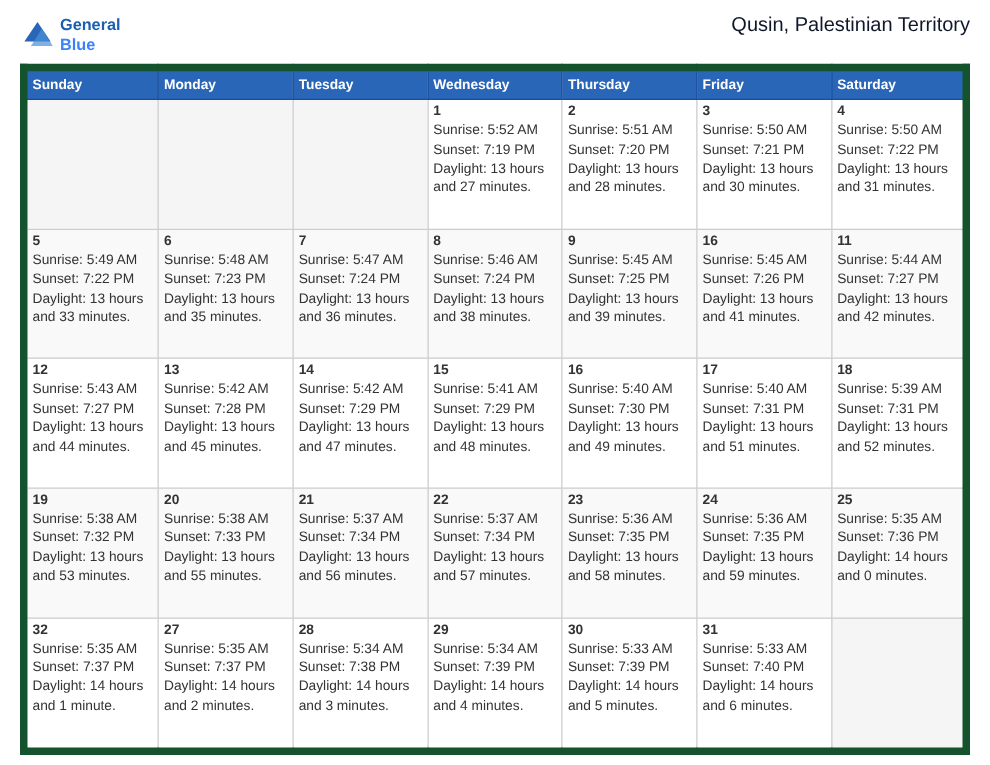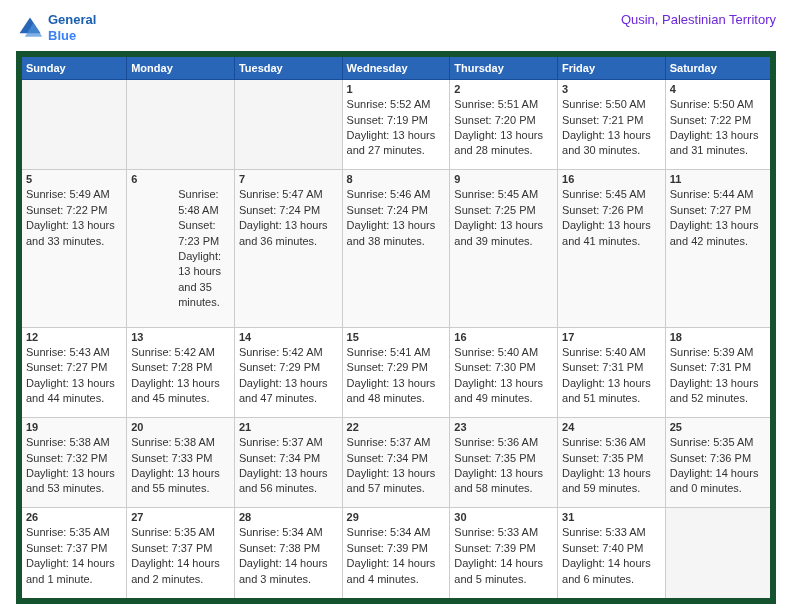--- a/index.html
+++ b/index.html
@@ -44,22 +44,22 @@
     .title-block {
       text-align: right;
     }
     .month-title {
       font-size: 32px;
       font-weight: bold;
       color: #333;
       line-height: 1.1;
     }
     .location {
-      font-size: 13px;
-      color: #6d28d9;
+      font-size: 16px;
+      color: #0f172a;
     }
     .calendar {
       flex: 1;
       border: 6px solid #14532d;
       border-collapse: collapse;
       width: 100%;
       table-layout: fixed;
     }
     .calendar th {
       background: #2966b8;
@@ -166,21 +166,21 @@
         <tr style="background: rgb(242, 246, 252);">
           <td>
             <span class="day-num">5</span>
             <div class="day-info" style="white-space: pre-line;">Sunrise: 5:49 AM
 Sunset: 7:22 PM
 Daylight: 13 hours
 and 33 minutes.</div>
           </td>
           <td>
             <span class="day-num">6</span>
-            <div class="day-info" style="white-space: pre-line; margin-left: 47px;">Sunrise: 5:48 AM
+            <div class="day-info" style="white-space: pre-line;">Sunrise: 5:48 AM
 Sunset: 7:23 PM
 Daylight: 13 hours
 and 35 minutes.</div>
           </td>
           <td>
             <span class="day-num">7</span>
             <div class="day-info" style="white-space: pre-line;">Sunrise: 5:47 AM
 Sunset: 7:24 PM
 Daylight: 13 hours
 and 36 minutes.</div>
@@ -311,21 +311,21 @@
           <td>
             <span class="day-num">25</span>
             <div class="day-info" style="white-space: pre-line;">Sunrise: 5:35 AM
 Sunset: 7:36 PM
 Daylight: 14 hours
 and 0 minutes.</div>
           </td>
         </tr>
         <tr>
           <td>
-            <span class="day-num">26</span>
+            <span class="day-num">32</span>
             <div class="day-info" style="white-space: pre-line;">Sunrise: 5:35 AM
 Sunset: 7:37 PM
 Daylight: 14 hours
 and 1 minute.</div>
           </td>
           <td>
             <span class="day-num">27</span>
             <div class="day-info" style="white-space: pre-line;">Sunrise: 5:35 AM
 Sunset: 7:37 PM
 Daylight: 14 hours

